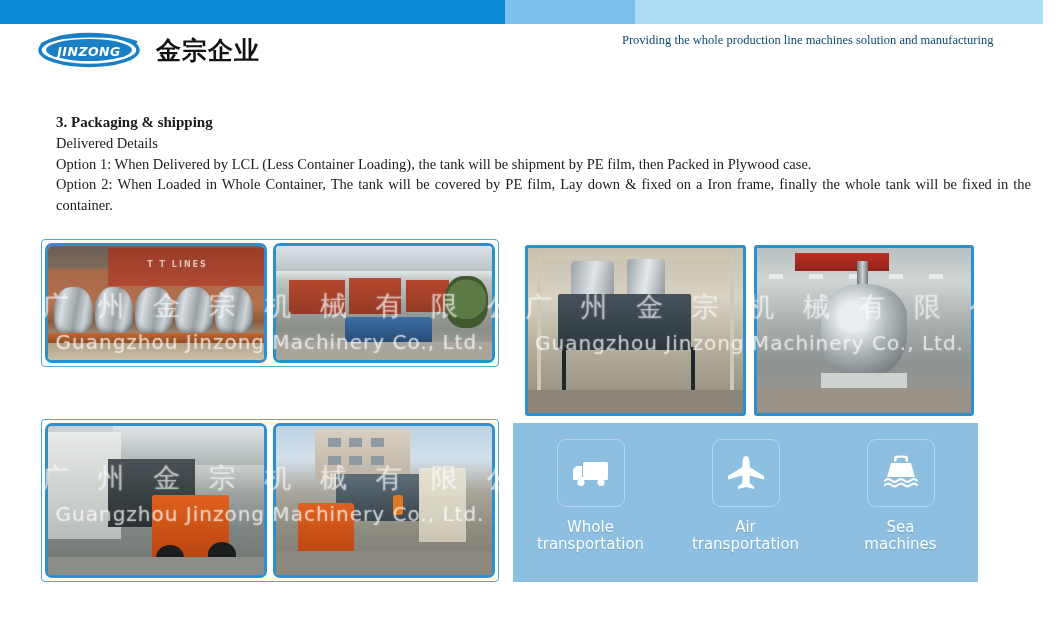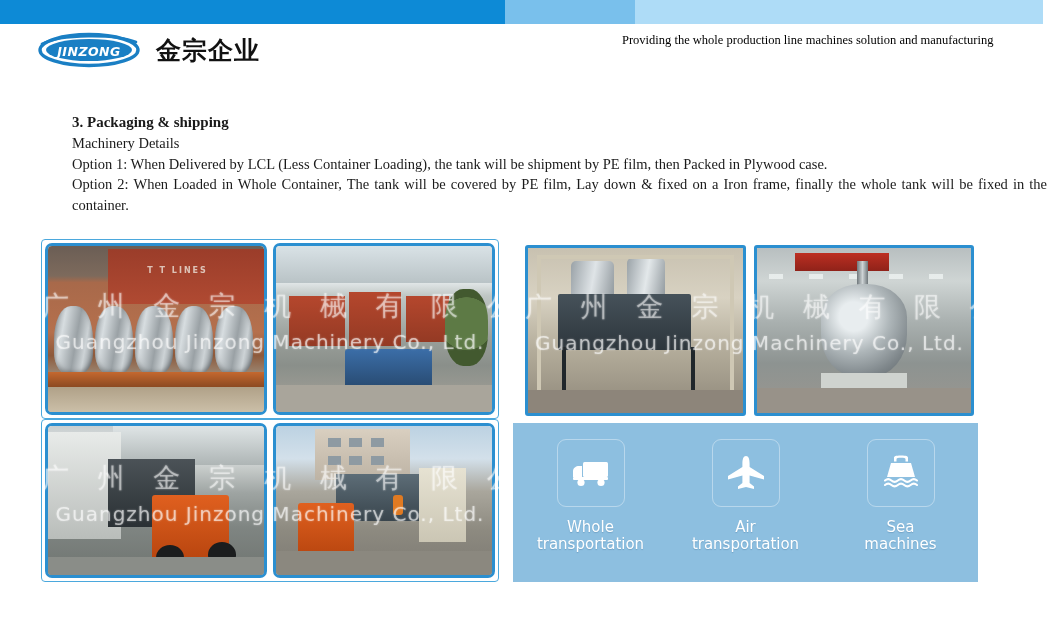--- a/index.html
+++ b/index.html
@@ -66,31 +66,31 @@
     color: #111111;
     letter-spacing: 1px;
     line-height: 1;
     white-space: nowrap;
   }
 
   #tagline {
     position: absolute;
     left: 622px; top: 7px;
     width: 425px;
-    color: #000000;
+    color: #0c4a6e;
     font-family: "Liberation Serif", serif;
     font-size: 12.5px;
     line-height: 1.45;
   }
   #tagline div { white-space: nowrap; }
 
   
   #doc-text {
     position: absolute;
-    left: 72px; top: 112px;
+    left: 56px; top: 112px;
     width: 975px;
     color: #1a1a1a;
     font-family: "Liberation Serif", serif;
     font-size: 14.5px;
     line-height: 20.4px;
   }
   #doc-title {
     font-weight: bold;
     font-size: 15px;
     margin-bottom: 1px;
@@ -102,21 +102,21 @@
   .photo-group {
     position: absolute;
     border: 1px solid #4ba8dd;
     border-radius: 4px;
     background: #ffffff;
     box-sizing: border-box;
     display: flex;
     gap: 6px;
     padding: 3px;
   }
-  #group-top-left  { left: 41px;  top: 239px; width: 458px; height: 180px; }
+  #group-top-left  { left: 41px;  top: 239px; width: 458px; height: 128px; }
   #group-bot-left  { left: 41px;  top: 419px; width: 458px; height: 163px; }
   #group-top-right { left: 525px; top: 245px; width: 449px; height: 171px; border: none; padding: 0; gap: 8px; }
 
   .photo {
     position: relative;
     flex: 1;
     border: 3px solid #2b8fd0;
     border-radius: 7px;
     box-sizing: border-box;
     overflow: hidden;
@@ -313,21 +313,21 @@
     <div id="logo-cn">金宗企业</div>
   </div>
 
   <div id="tagline">
     <div>Providing the whole production line machines solution and manufacturing</div>
   </div>
 </div>
 
 <div id="doc-text">
   <div id="doc-title" class="doc-line">3.  Packaging &amp; shipping</div>
-  <div class="doc-line">Machinery Details</div>
+  <div class="doc-line">Delivered Details</div>
   <div class="doc-line">Option 1: When Delivered by LCL (Less Container Loading), the tank will be shipment by PE film, then Packed in Plywood case.</div>
   <div class="doc-para">Option 2: When Loaded in Whole Container, The tank will be covered by PE film, Lay down &amp; fixed on a Iron frame, finally the whole tank will be fixed in the container.</div>
 </div>
 
 <div class="photo-group" id="group-top-left">
   <div class="photo">
     <div class="photo-inner">
       <div class="scene s1">
         <div class="cont"></div>
         <div class="cont-txt">T T LINES</div>

